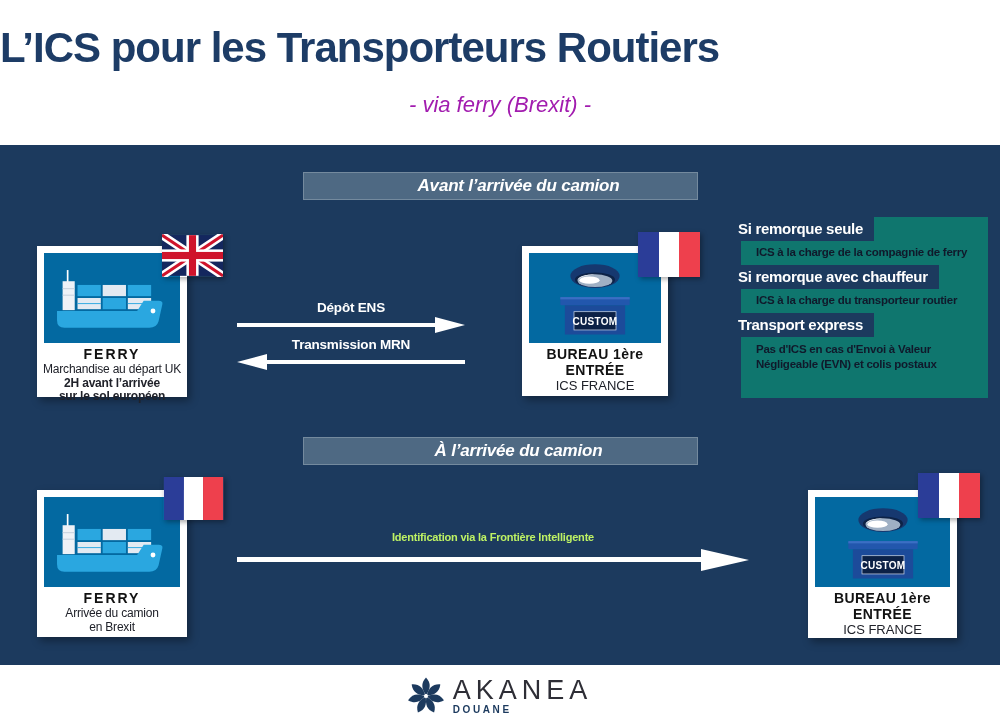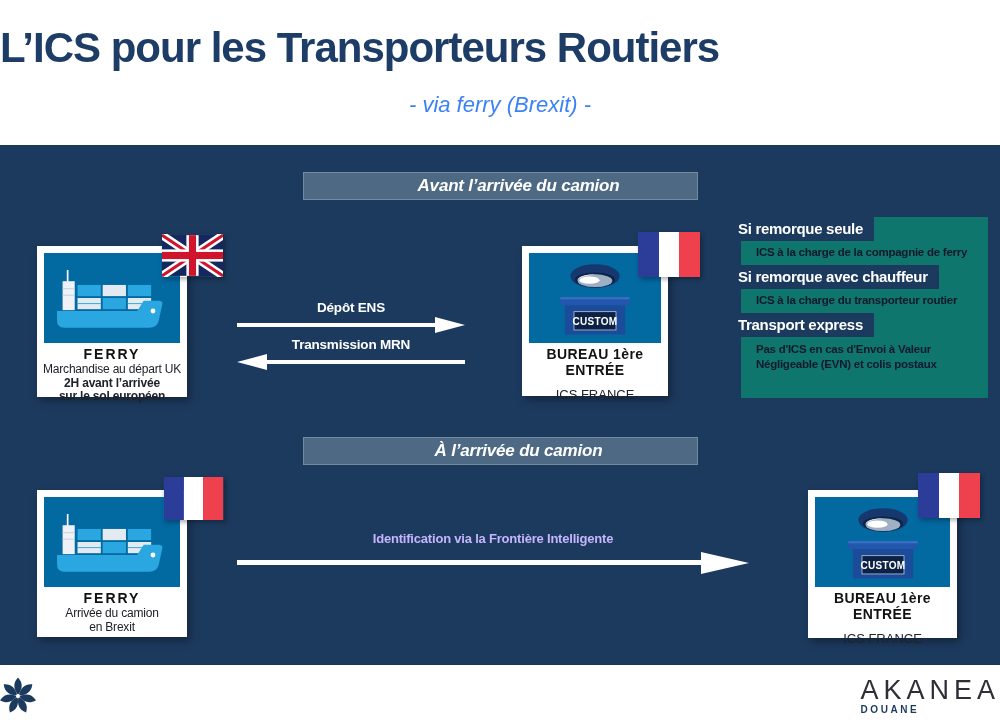--- a/index.html
+++ b/index.html
@@ -7,21 +7,21 @@
   .stage {
     position:relative; width:1000px; height:724px; background:#ffffff;
     font-family:"Liberation Sans", sans-serif; overflow:hidden;
   }
   .title {
     position:absolute; top:24px; left:0; width:1000px; 
     font-size:42px; font-weight:bold; letter-spacing:-1px; color:#1d3c66;
   }
   .subtitle {
     position:absolute; top:92px; left:0; width:1000px; text-align:center;
-    font-size:22px; font-style:italic; color:#3b82f6;
+    font-size:22px; font-style:italic; color:#a21caf;
   }
   .panel {
     position:absolute; top:145px; left:0; width:1000px; height:520px;
     background:#1c3a5e;
   }
   .section-header {
     position:absolute; left:303px; width:395px; height:28px;
     background:#4e6983; border:1px solid rgba(255,255,255,.22);
     color:#ffffff; font-size:17px; font-weight:bold; font-style:italic;
     text-align:center; line-height:26px; letter-spacing:-0.2px;padding-left:36px;
@@ -35,57 +35,57 @@
   }
   .imgbox {
     position:absolute; left:7px; top:7px; right:7px; height:90px;
     background:#0369a1; display:flex; align-items:center; justify-content:center;
   }
   .caption { position:absolute; top:100px; left:2px; right:2px; }
   .card-title { font-size:14px; font-weight:bold; letter-spacing:2px; color:#121212; margin-bottom:1px; }
   .card-line { font-size:12px; line-height:13.5px; color:#20222a; letter-spacing:-0.2px; }
   .card-line.b { font-weight:bold; }
   .bureau-title { font-size:14px; font-weight:bold; letter-spacing:0.4px; color:#121212; }
-  .bureau-sub { font-size:13px; color:#20222a; margin-top:9px; }
+  .bureau-sub { font-size:13px; color:#20222a; margin-top:0; }
 
   .flag { position:absolute; box-shadow:2px 2px 5px rgba(0,0,0,.35); line-height:0; }
   .flag svg { display:block; }
 
   .ferry1 { left:37px; top:101px; width:150px; height:151px; }
   .customs1 { left:522px; top:101px; width:146px; height:150px; }
   .ferry2 { left:37px; top:345px; width:150px; height:147px; }
   .customs2 { left:808px; top:345px; width:149px; height:148px; }
 
   .arrows1 { position:absolute; left:237px; top:155px; width:228px; text-align:center; }
   .arrow-label { color:#ffffff; font-size:13.5px; font-weight:bold; letter-spacing:-0.2px; margin-bottom:1px; }
   .arrows1 svg { display:block; margin-bottom:3px; }
 
   .arrow2-group { position:absolute; left:237px; top:386px; width:512px; text-align:center; }
-  .arrow2-label { color:#c4b5fd; font-size:13px; font-weight:bold; letter-spacing:-0.2px; margin-bottom:5px; }
+  .arrow2-label { color:#bef264; font-size:11px; font-weight:bold; letter-spacing:-0.2px; margin-bottom:5px; }
   .arrow2-group svg { display:block; }
 
   .info-panel {
     position:absolute; left:741px; top:72px; width:247px; height:181px;
     background:#0f766e; padding-top:0;
   }
   .info-label {
     display:table; margin-left:-14px; margin-top:0;
     background:#1c3a5e; color:#ffffff;
     font-size:15px; font-weight:bold; letter-spacing:-0.3px;
     padding:3px 11px 4px 11px; white-space:nowrap;
   }
   .info-text {
     font-size:11.5px; font-weight:bold; color:#10192b; letter-spacing:-0.25px;
     margin:5px 4px 7px 15px; white-space:nowrap; text-align:left;
   }
   .info-text.wrap { white-space:normal; width:215px; line-height:14.5px; margin-bottom:0; }
 
   .footer {
     position:absolute; top:670px; left:0; width:1000px; height:52px;
-    display:flex; align-items:center; justify-content:space-between; gap:9px;
+    display:flex; align-items:center; justify-content:center; gap:9px;
   }
   .brand-text { display:flex; flex-direction:column; align-items:flex-start; }
   .brand-name { font-size:27px; letter-spacing:5px; color:#2e2e36; line-height:26px; }
   .brand-sub { font-size:10px; font-weight:bold; letter-spacing:2.6px; color:#1c3a5e; margin-top:1px; }
 </style>
 </head>
 <body>
 
 <div class="stage">
 

